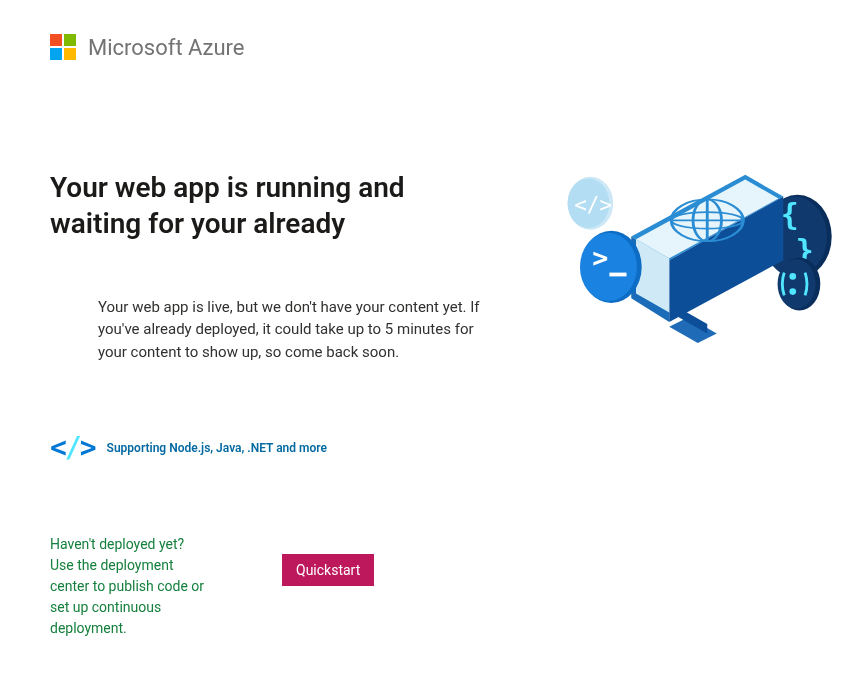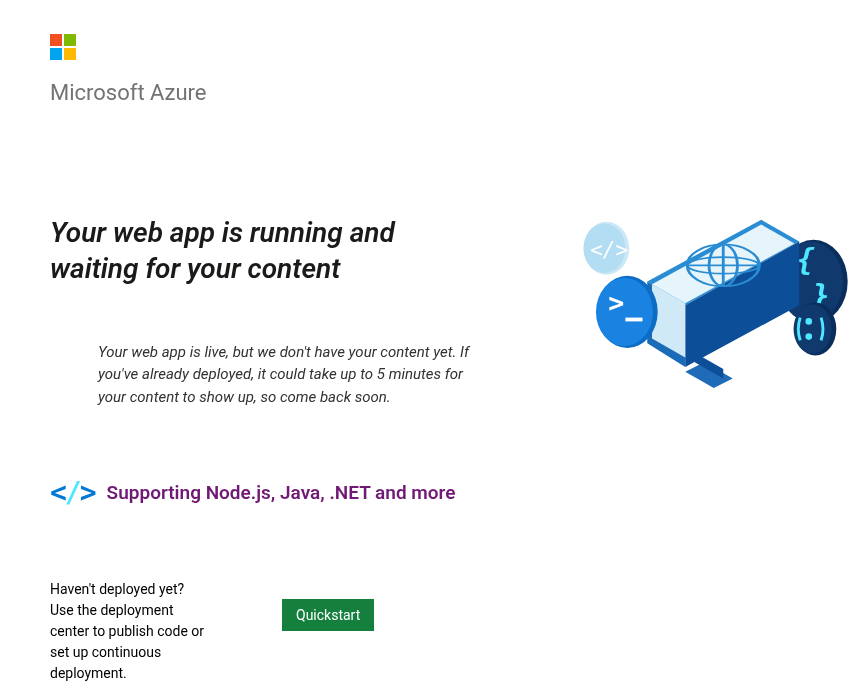--- a/index.html
+++ b/index.html
@@ -13,22 +13,22 @@
       color: #323130;
       width: 864px;
       height: 699px;
       overflow: hidden;
     }
     .container {
       padding: 34px 50px 0 50px;
     }
     .header {
       display: flex;
-      gap: 20px;
-      flex-direction: column;
+      align-items: center;
+      gap: 4px;
     }
     .ms-logo {
       display: grid;
       grid-template-columns: 12px 12px;
       grid-template-rows: 12px 12px;
       gap: 2px;
       margin-right: 8px;
     }
     .ms-logo > div {
       width: 12px;
@@ -38,23 +38,22 @@
     .sq-g { background: #7fba00; }
     .sq-b { background: #00a4ef; }
     .sq-y { background: #ffb900; }
     .brand-text {
       font-size: 22px;
       font-weight: 400;
       color: #737373;
     }
     .content-row {
       display: flex;
-      gap: 64px;
+      gap: 48px;
       margin-top: 110px;
-      font-style: italic;
     }
     .left-col {
       flex: 0 0 440px;
     }
     .title {
       font-size: 28px;
       font-weight: 600;
       line-height: 1.28;
       color: #1b1a19;
     }
@@ -86,41 +85,41 @@
       font-family: monospace;
       font-size: 28px;
       font-weight: 600;
       color: #0078d4;
       letter-spacing: -2px;
     }
     .code-icon .slash {
       color: #50e6ff;
     }
     .supporting-text {
-      font-size: 19px;
+      font-size: 12px;
       font-weight: 600;
-      color: #701a75;
+      color: #0369a1;
       text-align: center;
     }
     .cards {
       display: flex;
       gap: 72px;
       margin-top: 70px;
     }
     .card {
       width: 160px;
     }
     .card-text {
       font-size: 14px;
       line-height: 1.5;
-      color: #000000;
+      color: #15803d;
     }
     .btn {
       display: inline-block;
-      background: #15803d;
+      background: #be185d;
       color: #ffffff;
       border: none;
       padding: 8px 14px;
       font-size: 14px;
       font-family: inherit;
       cursor: pointer;
       margin-top: 20px;
     }
   </style>
 </head>
@@ -134,21 +133,21 @@
       <div class="sq-b"></div>
       <div class="sq-y"></div>
     </div>
     <span class="brand-text">Microsoft Azure</span>
   </div>
 
   <div class="content-row">
     <div class="left-col">
       <h1 class="title">
         <span>Your web app is running and</span><br>
-        <span>waiting for your content</span>
+        <span>waiting for your already</span>
       </h1>
       <p class="subtitle">Your web app is live, but we don't have your content yet. If you've already deployed, it could take up to 5 minutes for your content to show up, so come back soon.</p>
     </div>
     <div class="right-col">
       <svg class="illustration" viewBox="0 0 320 200">
 
         <ellipse cx="270" cy="70" rx="36" ry="44" fill="#0a2e5c"></ellipse>
         <ellipse cx="267" cy="70" rx="34" ry="42" fill="#103a6e"></ellipse>
         <text x="252" y="58" font-family="monospace" font-size="32" fill="#50e6ff" font-weight="bold">{</text>
         <text x="268" y="96" font-family="monospace" font-size="32" fill="#50e6ff" font-weight="bold">}</text>

